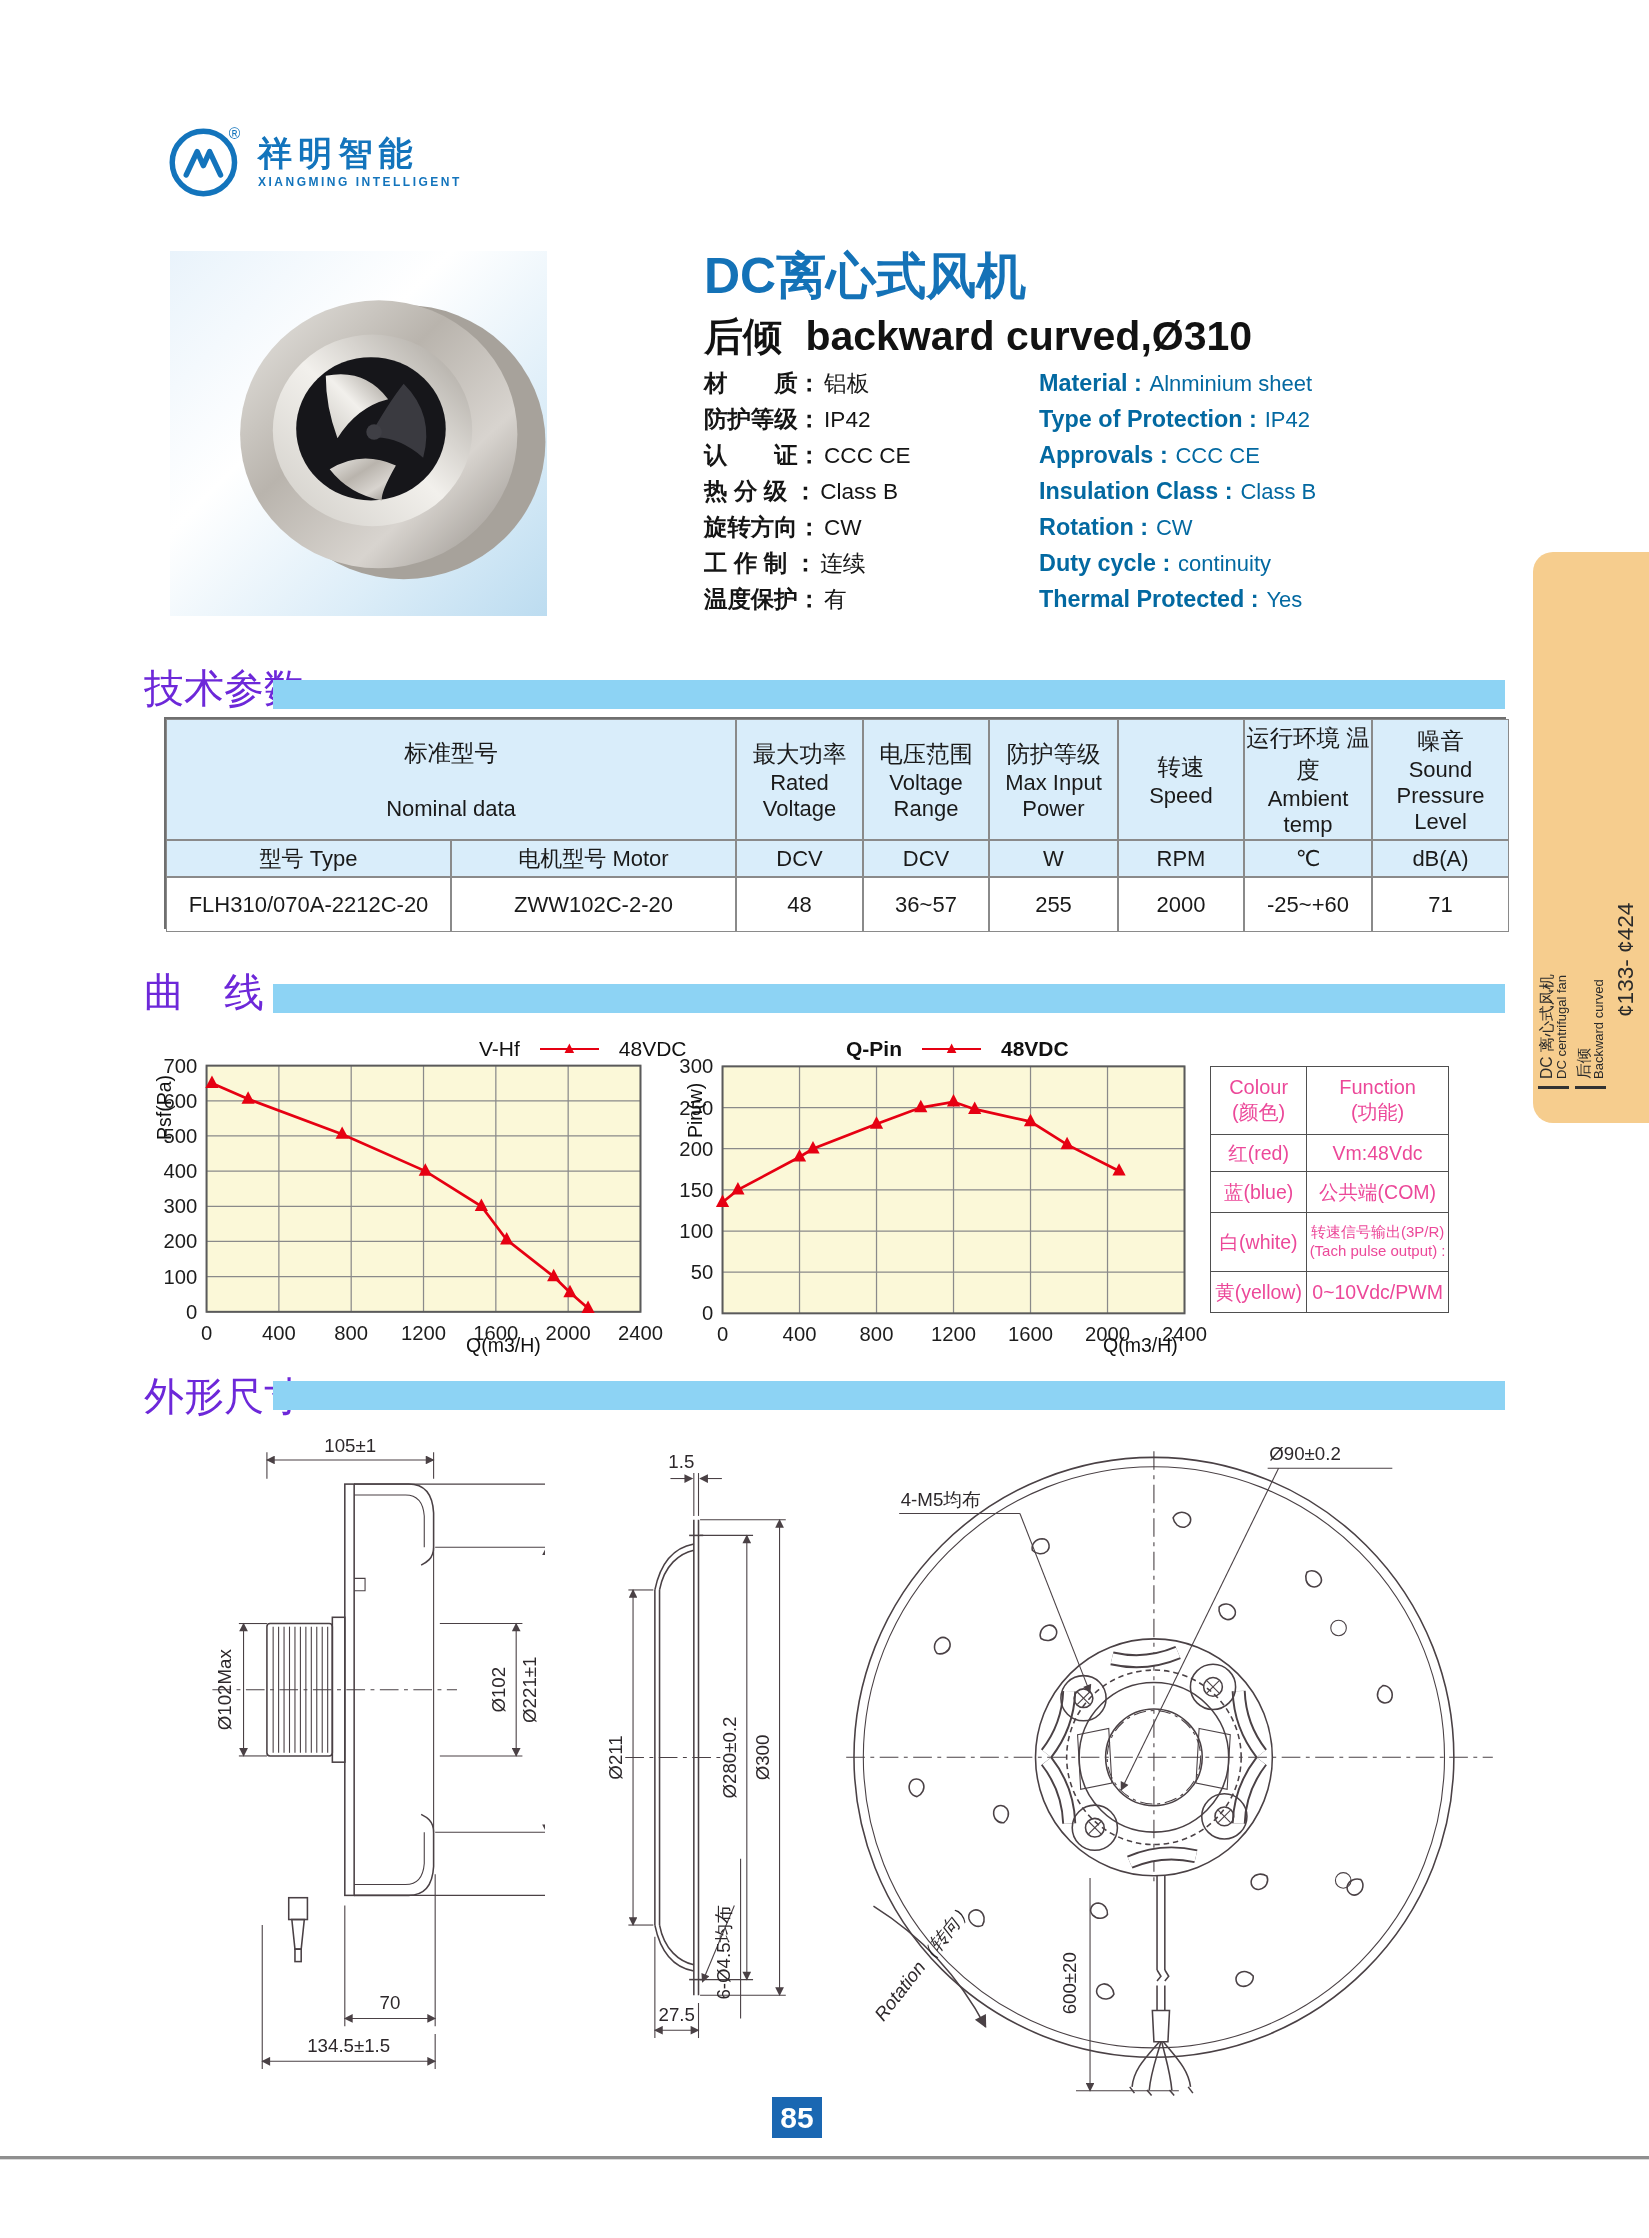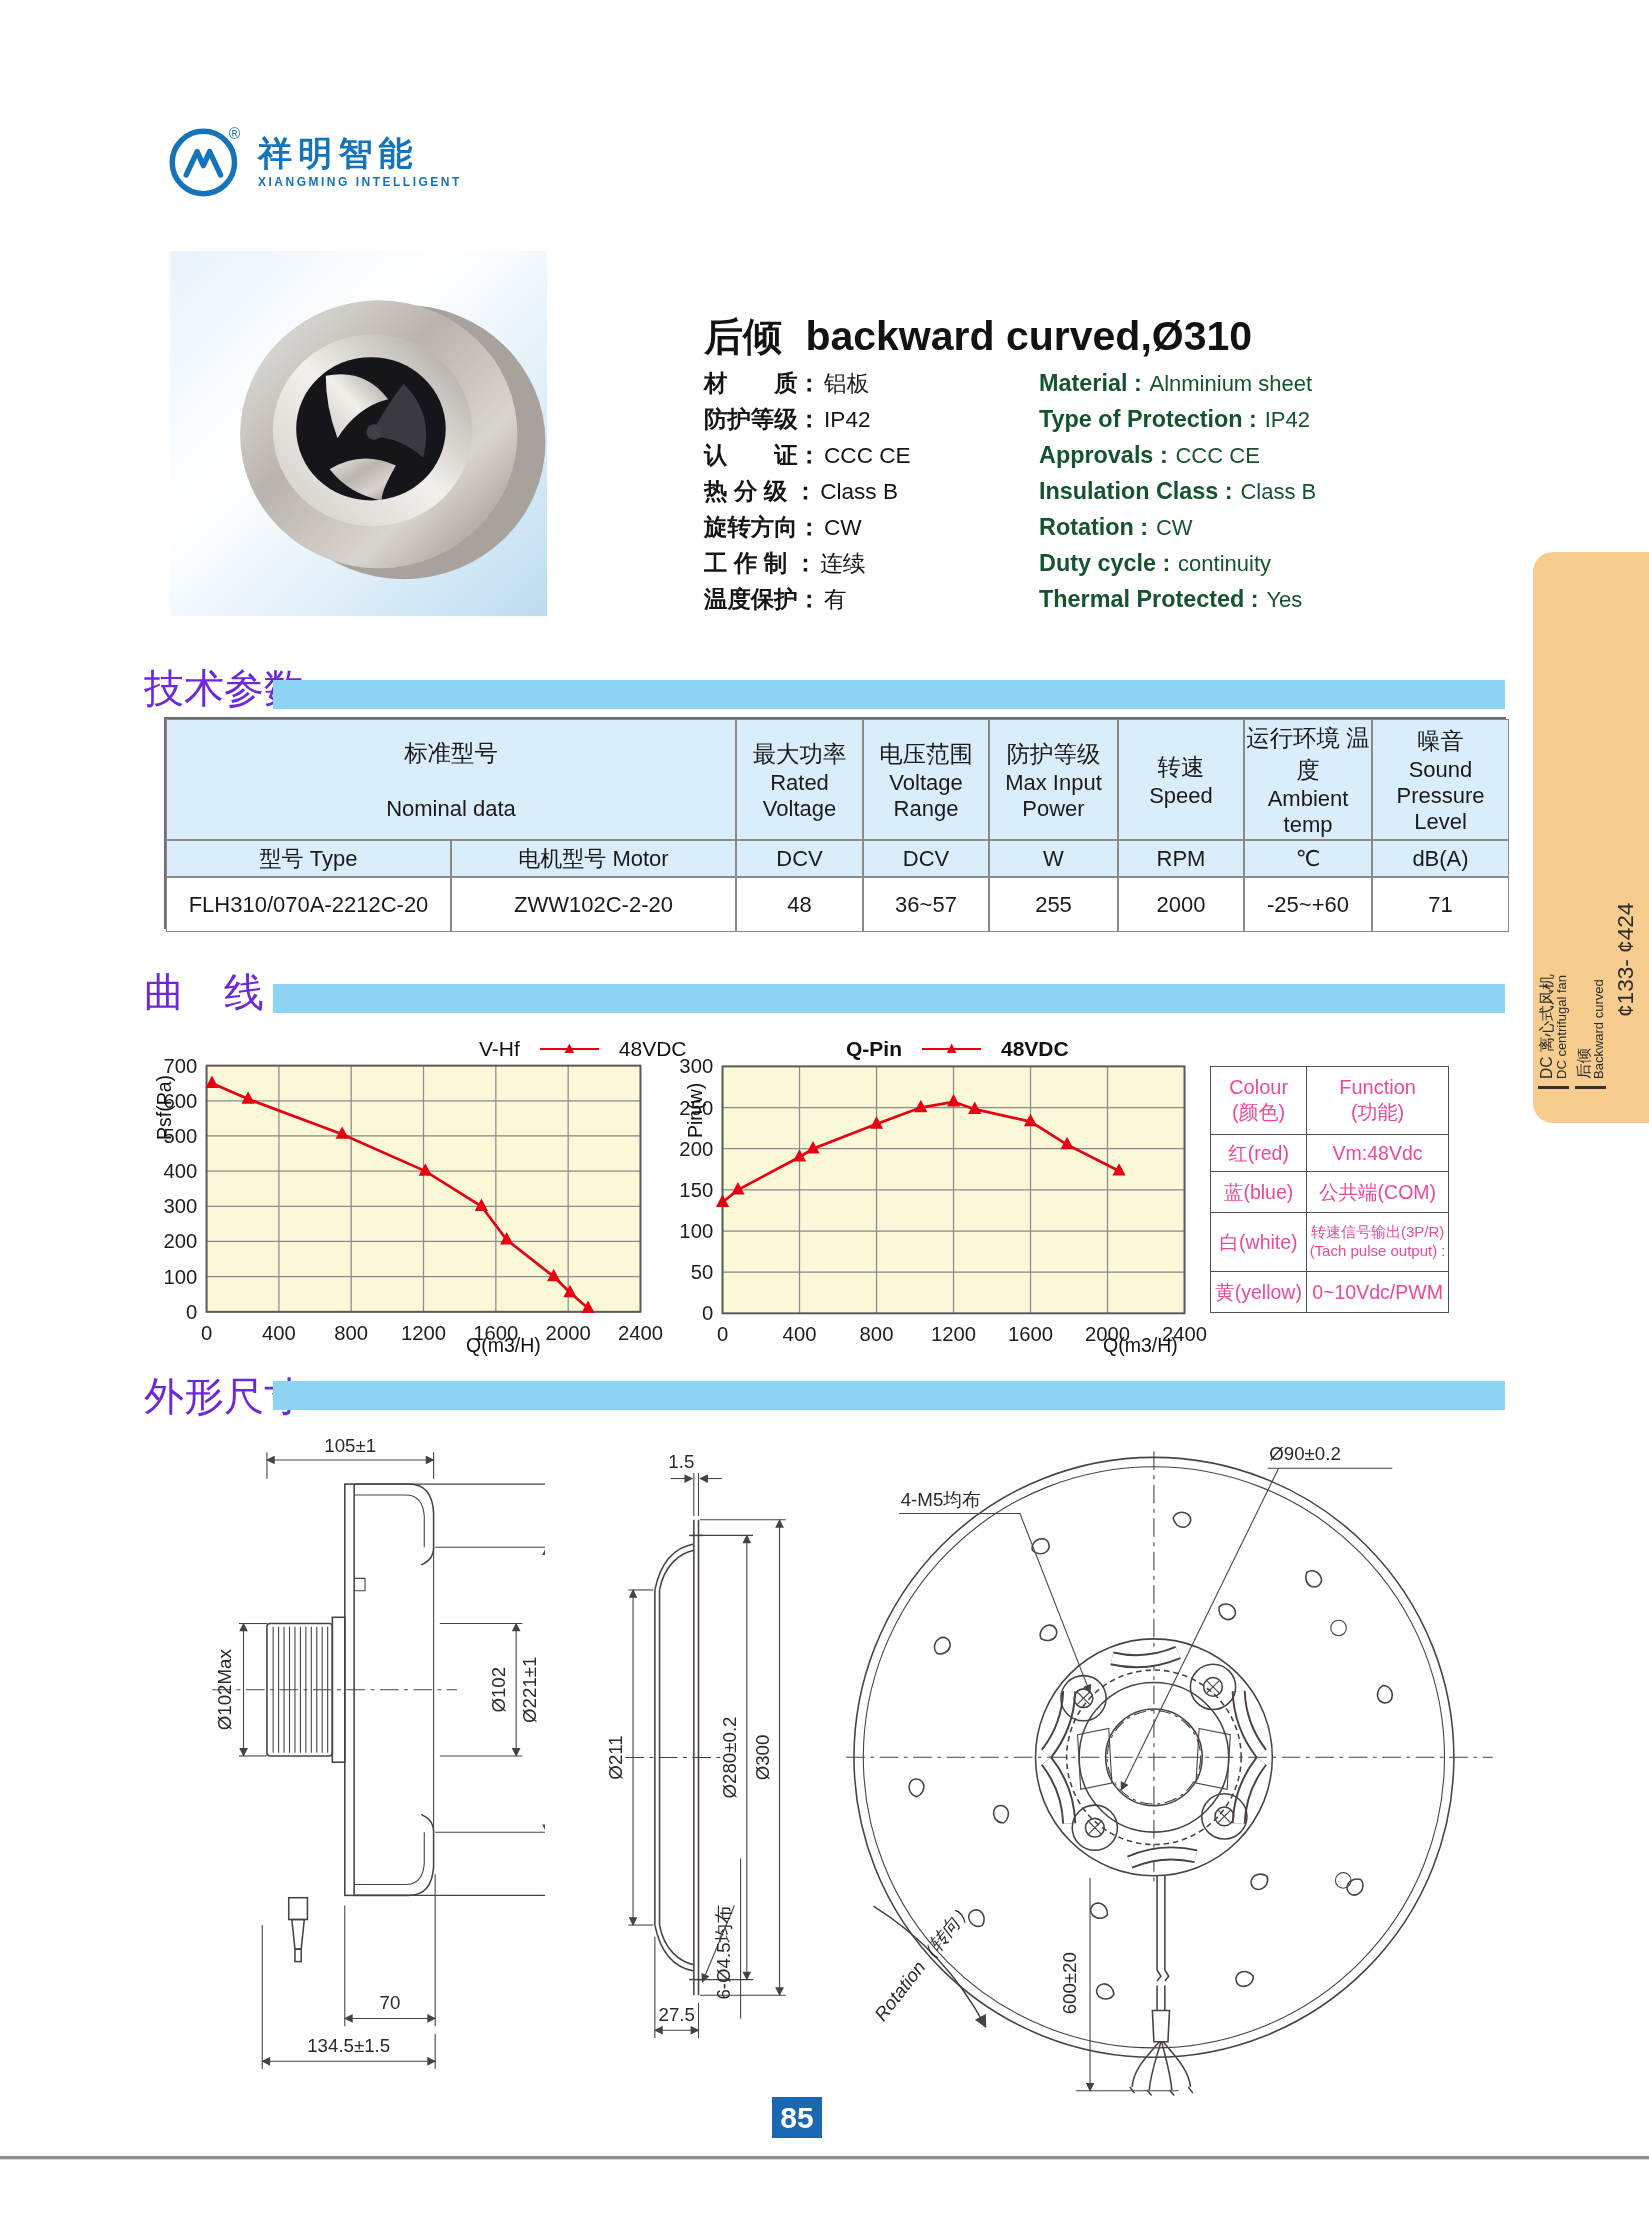--- a/index.html
+++ b/index.html
@@ -20,21 +20,21 @@
   #title-row .t-cn{font-size:50px;font-weight:bold;color:#1472B7;}
   #title-row .t-en{font-size:44px;font-weight:bold;color:#121212;}
   #subtitle-row{left:704px;top:310px;display:flex;align-items:baseline;gap:23.4px;white-space:nowrap;}
   #subtitle-row .s-cn{font-size:39px;font-weight:bold;color:#121212;}
   #subtitle-row .s-en{font-size:41px;font-weight:bold;color:#121212;}
   
   #specs{left:704px;top:365px;width:811px;}
   .spec-row{display:flex;height:36px;align-items:center;}
   .spec-cn{width:335px;display:flex;align-items:baseline;font-size:23.4px;font-weight:bold;color:#151515;}
   .spec-cn .v{font-weight:normal;margin-left:3.1px;font-size:22.6px;}
-  .spec-en{display:flex;align-items:baseline;font-size:23.4px;font-weight:bold;color:#14532d;}
+  .spec-en{display:flex;align-items:baseline;font-size:23.4px;font-weight:bold;color:#0369a1;}
   .spec-en .v{font-weight:normal;margin-left:7.8px;font-size:22px;}
   
   .sec-title{font-size:40px;font-weight:normal;color:#6d28d9;}
   .sec-bar{background:#8DD3F4;height:29px;width:1232px;left:273px;}
   
   #ttable{left:164px;top:717px;width:1342px;height:212px;display:grid;
           grid-template-columns:285px 285px 127px 126px 129px 126px 128px 137px;
           grid-template-rows:121px 37px 55px;
           border:2.3px solid #6f6f6f;box-sizing:border-box;background:#fff;}
   #ttable .c{border:0.8px solid #8a8a8a;display:flex;flex-direction:column;align-items:center;justify-content:center;
@@ -116,20 +116,21 @@
       <ellipse cx="260" cy="230" rx="128" ry="123" fill="url(#met2)"></ellipse>
       <ellipse cx="258" cy="228" rx="96" ry="92" fill="#16161a"></ellipse>
       <path d="M200,160 Q250,150 280,190 Q240,200 215,240 Q200,200 200,160 Z" fill="url(#met2)"></path>
       <path d="M300,170 Q340,210 325,265 Q290,235 255,240 Q280,195 300,170 Z" fill="#3a3a40"></path>
       <path d="M205,280 Q245,255 290,275 Q270,310 272,320 Q230,312 205,280 Z" fill="url(#met)"></path>
       <circle cx="262" cy="232" r="10" fill="#3f3f45"></circle>
     </svg>
   </div>
 
   <div class="abs" id="title-row">
+    <span class="t-cn">DC离心式风机</span>
   </div>
   <div class="abs" id="subtitle-row">
     <span class="s-cn">后倾</span>
     <span class="s-en">backward curved,Ø310</span>
   </div>
 
   <div class="abs" id="specs">
       <div class="spec-row">
         <span class="spec-cn">
           <span class="l">材　　质：</span>

